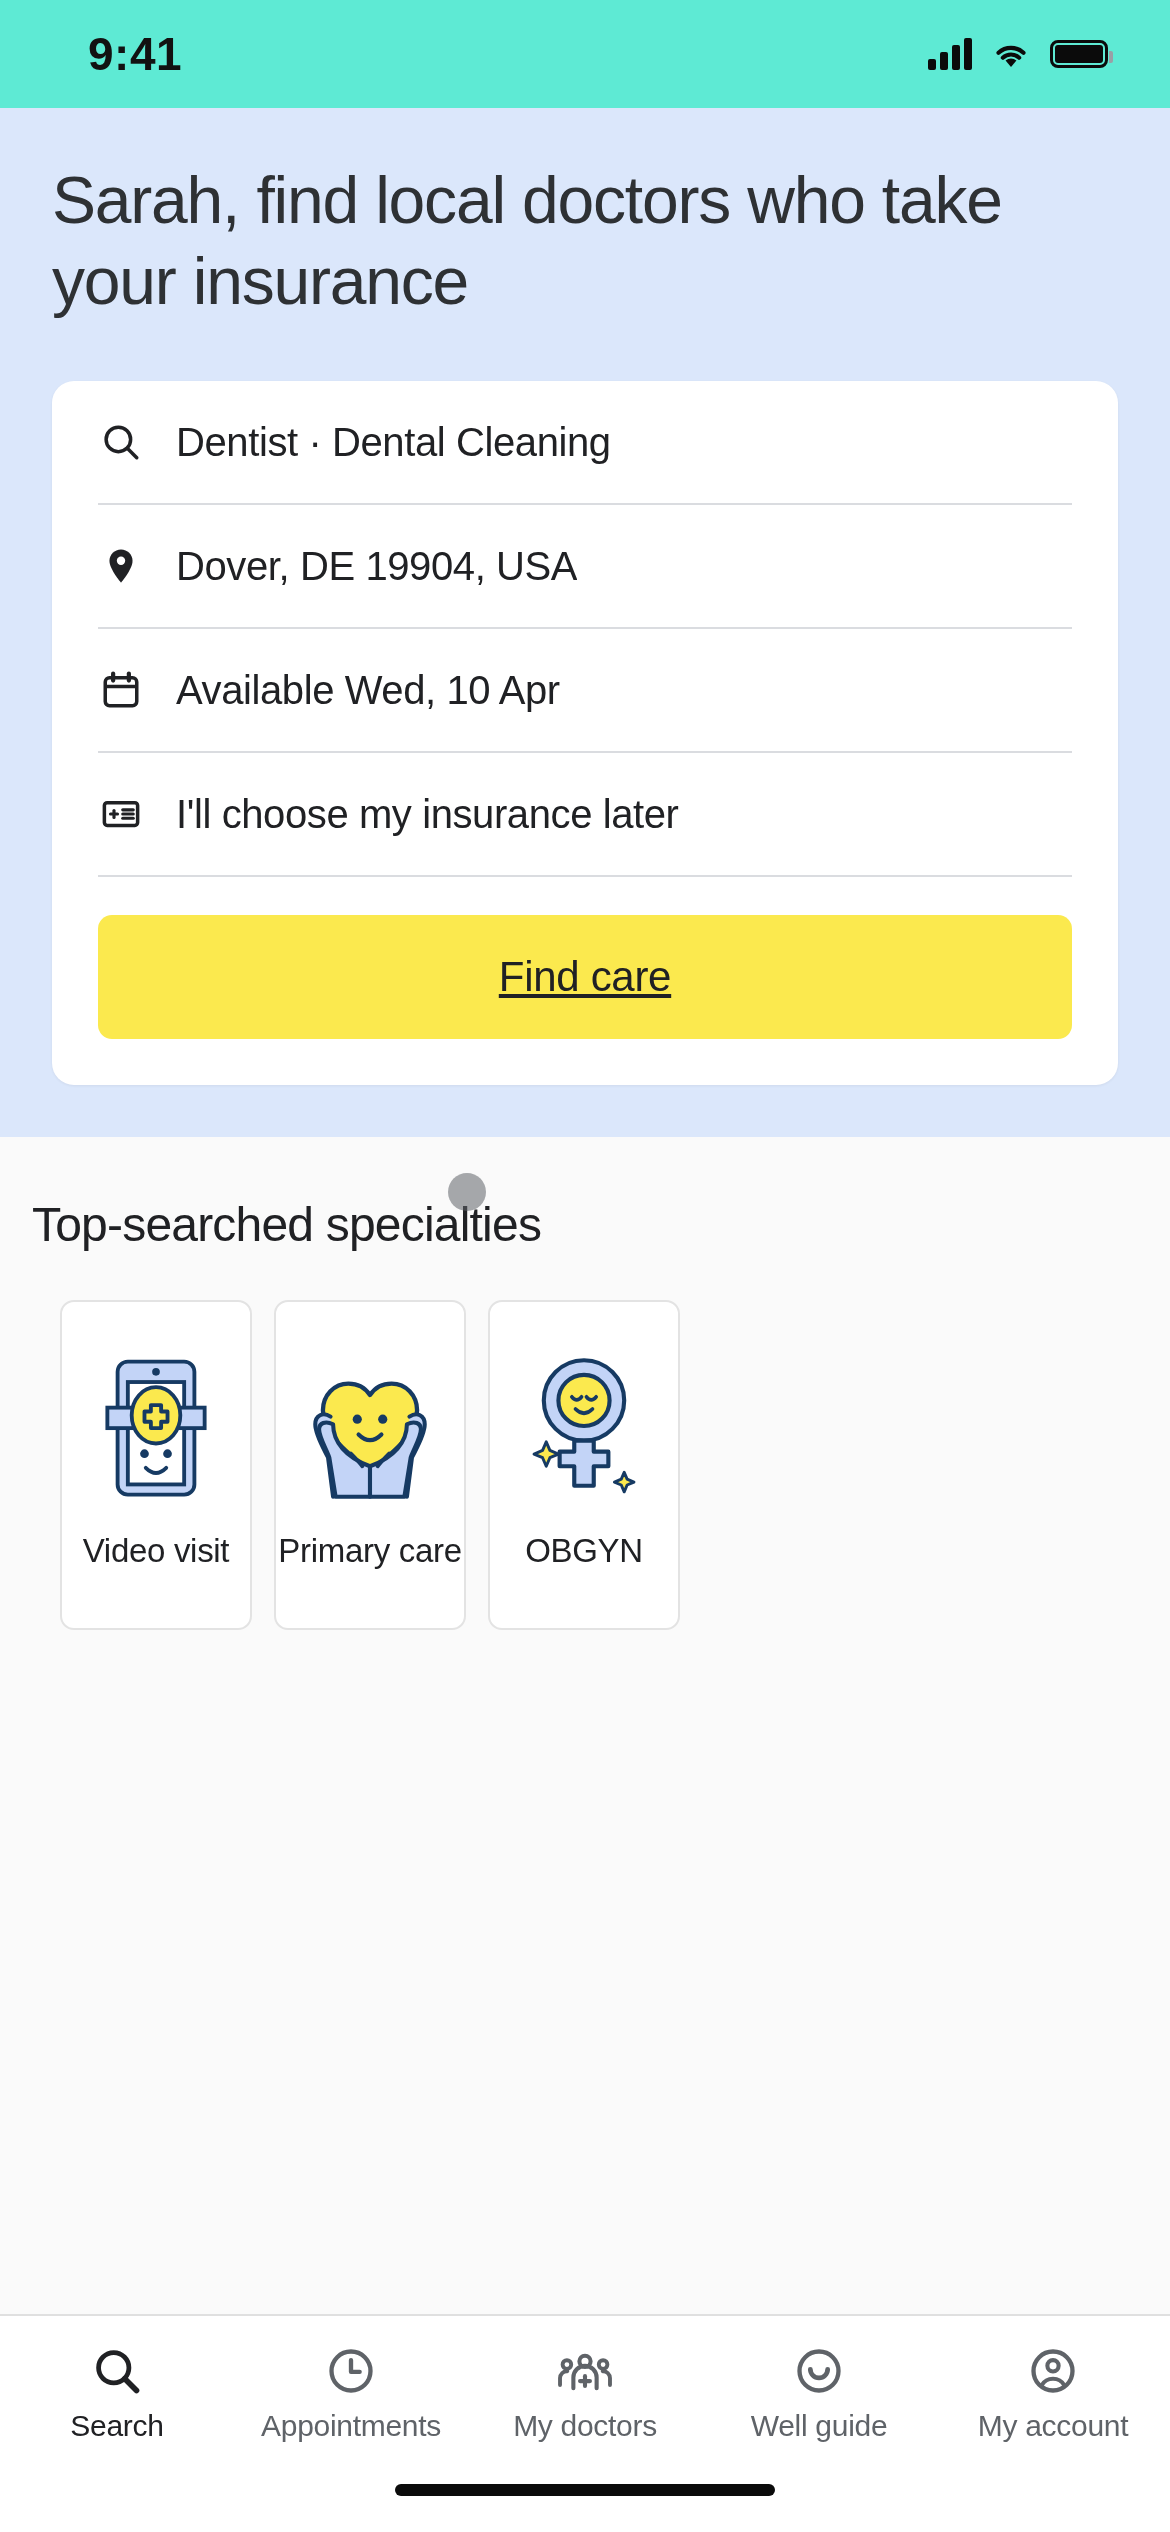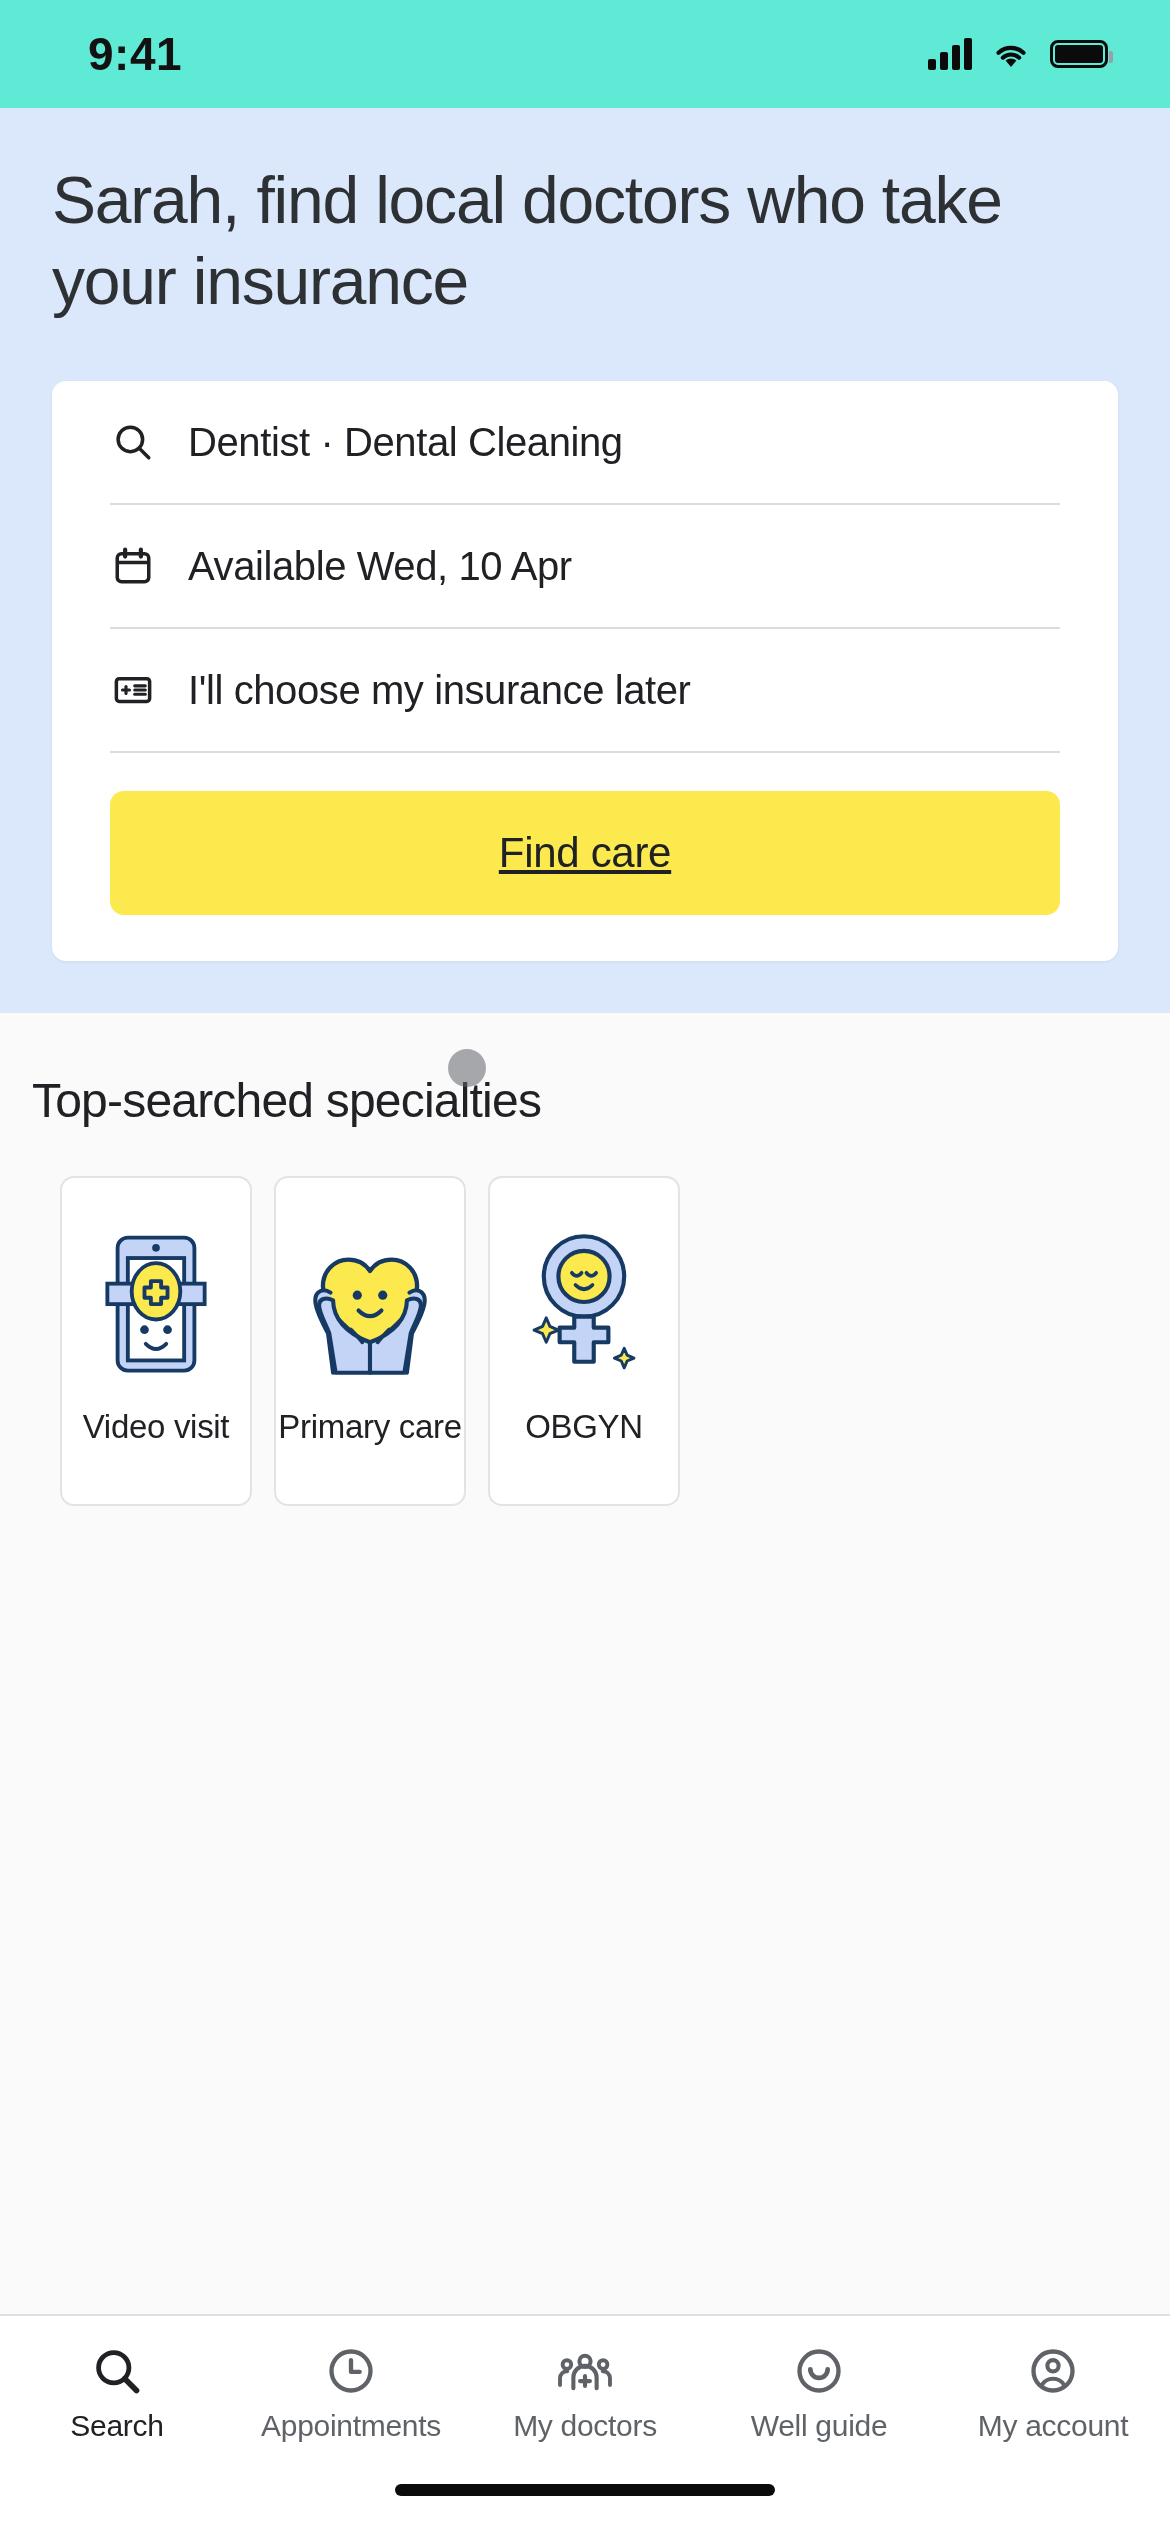--- a/index.html
+++ b/index.html
@@ -58,22 +58,22 @@
     font-weight: 400;
     color: #2E3134;
     letter-spacing: -1.2px;
     margin-bottom: 60px;
     max-width: 1020px;
   }
 
   
   .search-card {
     background: #ffffff;
-    border-radius: 14px;
-    padding: 0 58px;
+    border-radius: 22px;
+    padding: 0 46px;
     box-shadow: 0 1px 3px rgba(0,0,0,.06);
   }
   .srow {
     display: flex; align-items: center; gap: 32px;
     height: 124px;
     border-bottom: 2px solid #DADCE0;
   }
   .srow .ico { width: 46px; height: 46px; flex: 0 0 46px; display:flex; align-items:center; justify-content:center; }
   .srow .txt {
     font-size: 40px; color: #202124; letter-spacing: -0.4px;
@@ -173,20 +173,29 @@
       <div class="srow">
         <span class="ico">
           <svg viewBox="0 0 24 24" width="42" height="42">
               <circle cx="10.5" cy="10.5" r="7" fill="none" stroke="#202124" stroke-width="2"></circle>
               <line x1="15.6" y1="15.6" x2="21" y2="21" stroke="#202124" stroke-width="2" stroke-linecap="round"></line>
             </svg>
         </span>
         <span class="txt">Dentist · Dental Cleaning</span>
       </div>
 
+      <div class="srow">
+        <span class="ico">
+          <svg viewBox="0 0 24 24" width="42" height="42">
+              <path d="M12 2.5c-3.7 0-6.6 2.9-6.6 6.5 0 4.9 6.6 12.5 6.6 12.5s6.6-7.6 6.6-12.5c0-3.6-2.9-6.5-6.6-6.5z" fill="#202124"></path>
+              <circle cx="12" cy="9" r="2.4" fill="#fff"></circle>
+            </svg>
+        </span>
+        <span class="txt">Dover, DE 19904, USA</span>
+      </div>
 
       <div class="srow">
         <span class="ico">
           <svg viewBox="0 0 24 24" width="42" height="42">
               <rect x="3" y="5" width="18" height="16" rx="2.4" fill="none" stroke="#202124" stroke-width="2"></rect>
               <line x1="3" y1="10" x2="21" y2="10" stroke="#202124" stroke-width="2"></line>
               <line x1="7.5" y1="2.6" x2="7.5" y2="6.6" stroke="#202124" stroke-width="2.4" stroke-linecap="round"></line>
               <line x1="16.5" y1="2.6" x2="16.5" y2="6.6" stroke="#202124" stroke-width="2.4" stroke-linecap="round"></line>
             </svg>
         </span>

